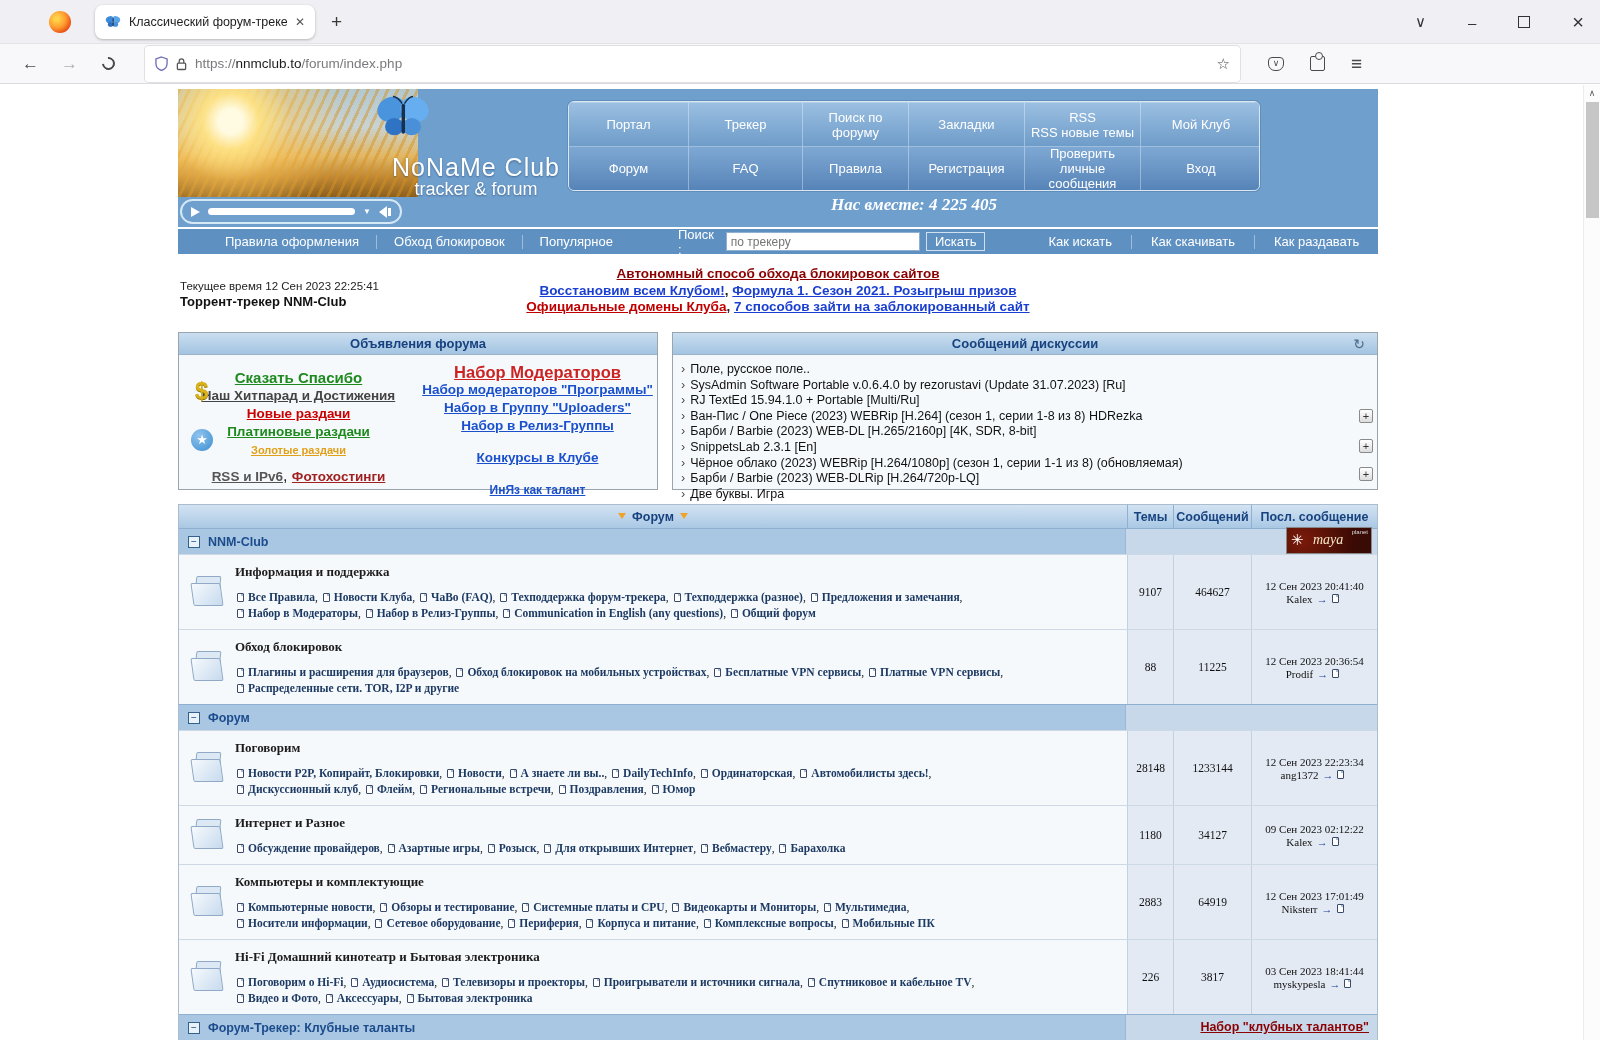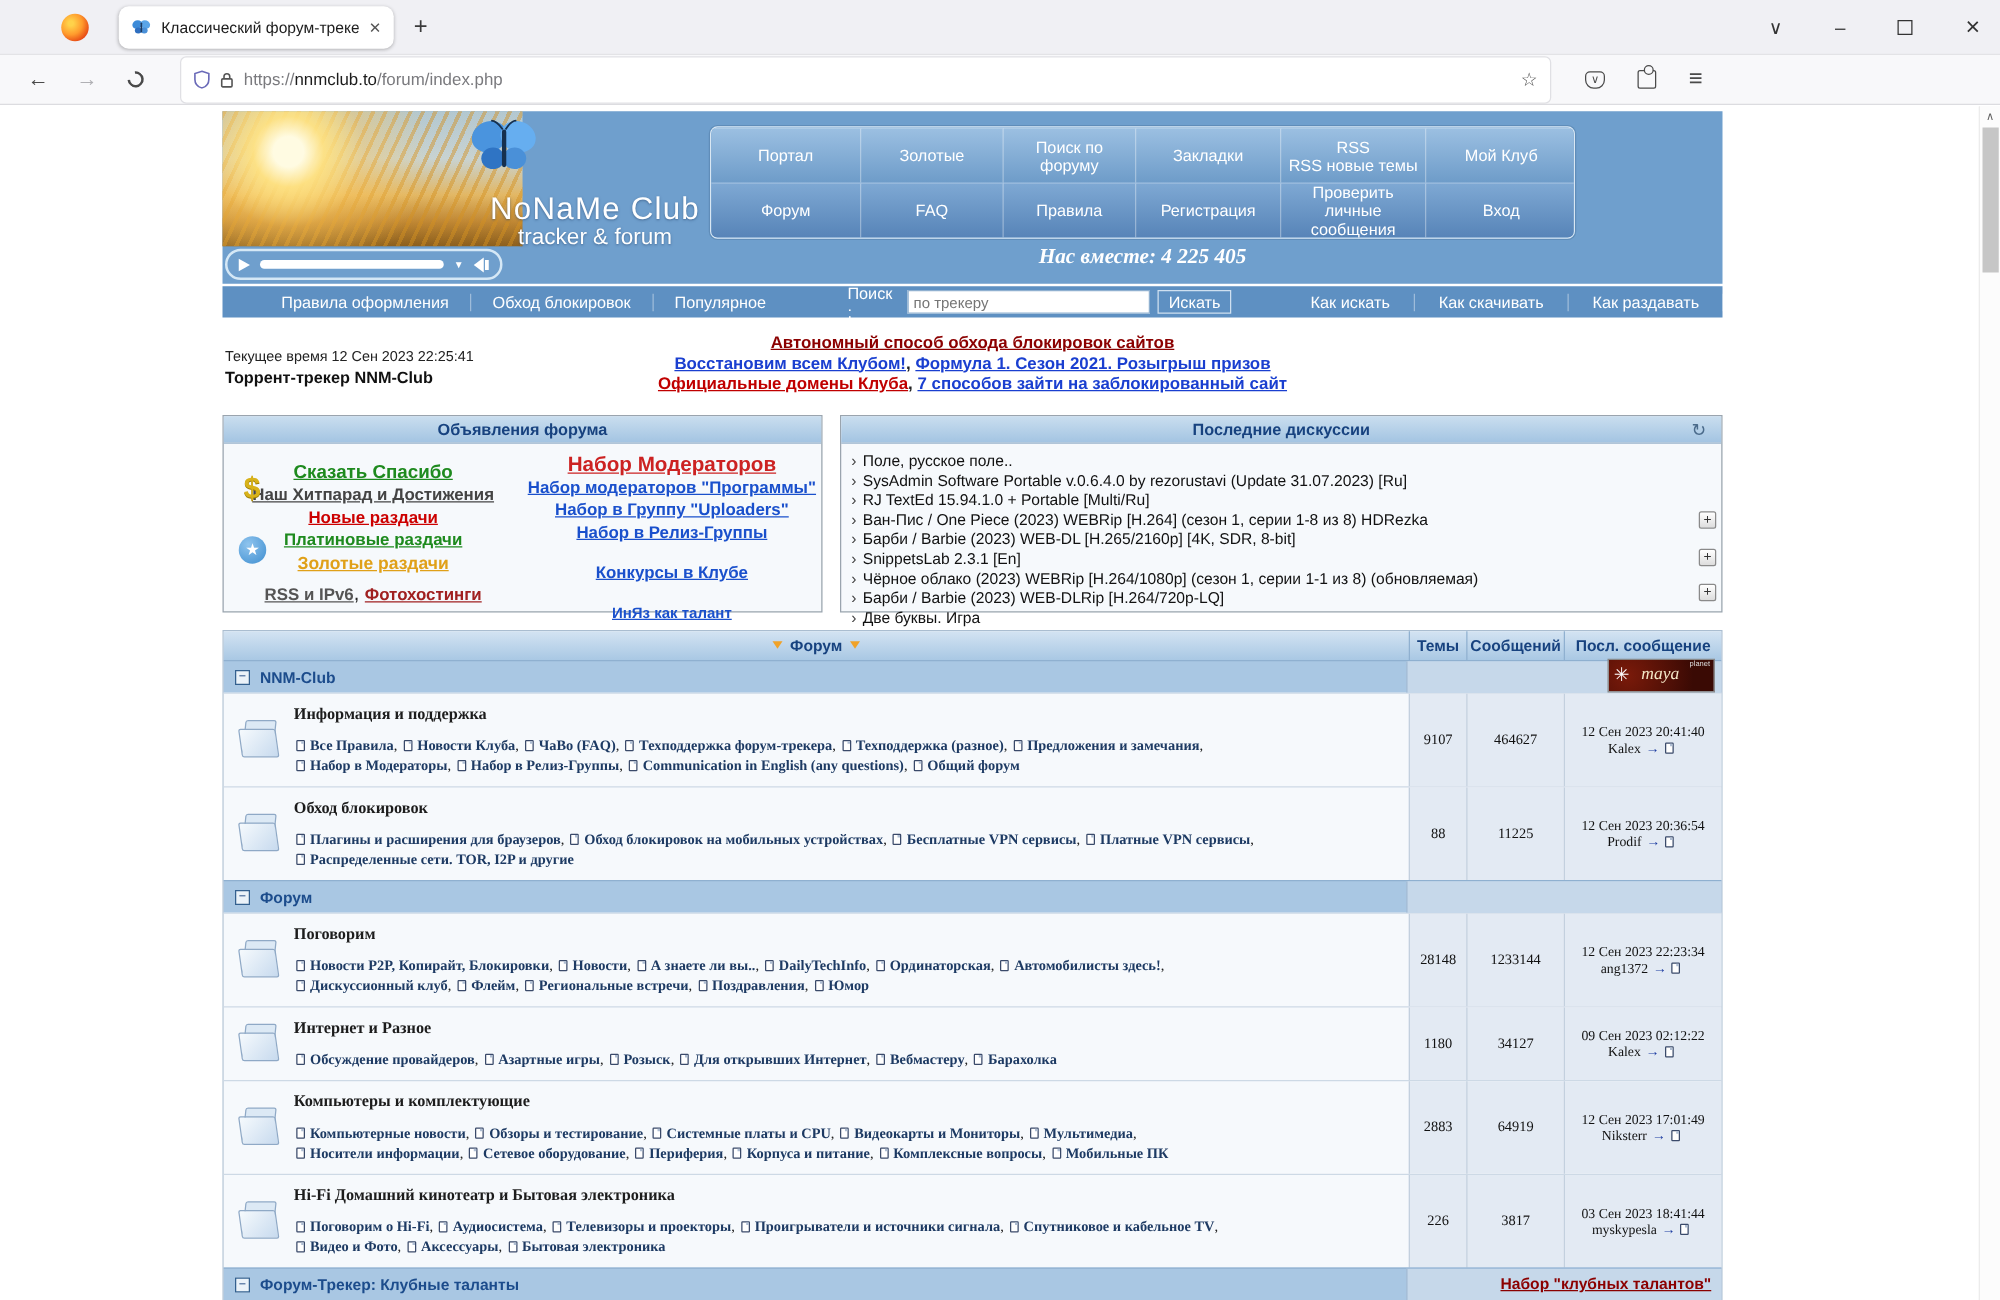--- a/index.html
+++ b/index.html
@@ -227,21 +227,21 @@
     <div class="logo-text">
       <div class="logo-title">NoNaMe Club</div>
       <div class="logo-sub">tracker &amp; forum</div>
     </div>
     <div class="main-menu">
       <div class="menu-row r1" id="menu-row1">
             <div class="menu-cell">
               <div>Портал</div>
             </div>
             <div class="menu-cell">
-              <div>Золотые</div>
+              <div>Трекер</div>
             </div>
             <div class="menu-cell">
               <div>Поиск по форуму</div>
             </div>
             <div class="menu-cell">
               <div>Закладки</div>
             </div>
             <div class="menu-cell">
               <div>RSS</div>
               <div>RSS новые темы</div>
@@ -324,38 +324,38 @@
     <div class="box box-ann">
       <div class="box-header">Объявления форума</div>
       <span class="dollar-icon">$</span>
       <span class="star-badge">★</span>
       <div class="ann-cols">
         <div class="ann-col left" id="ann-left">
               <span class="ann-item" style="color: rgb(30, 138, 30); font-size: 15px;">Сказать Спасибо</span>
               <span class="ann-item" style="color: rgb(68, 68, 68); font-size: 13.5px;">Наш Хитпарад и Достижения</span>
               <span class="ann-item" style="color: rgb(204, 0, 0); font-size: 13.5px;">Новые раздачи</span>
               <span class="ann-item" style="color: rgb(30, 138, 30); font-size: 13.5px;">Платиновые раздачи</span>
-              <span class="ann-item" style="color: rgb(224, 160, 24); font-size: 14px;">Золотые раздачи</span>
+              <span class="ann-item" style="color: rgb(224, 160, 24); font-size: 11px;">Золотые раздачи</span>
               <div style="margin-top: 8px;"><span class="ann-item" style="display: inline; color: rgb(85, 85, 85); font-size: 13.5px;">RSS и IPv6</span><span class="comma">, </span><span class="ann-item" style="display: inline; color: rgb(160, 32, 32); font-size: 13.5px;">Фотохостинги</span></div>
             </div>
         <div class="ann-col right" id="ann-right">
               <span class="ann-item" style="color: rgb(204, 34, 34); font-size: 16.5px;">Набор Модераторов</span>
               <span class="ann-item" style="color: rgb(26, 80, 204); font-size: 13.5px;">Набор модераторов "Программы"</span>
               <span class="ann-item" style="color: rgb(26, 80, 204); font-size: 13.5px;">Набор в Группу "Uploaders"</span>
               <span class="ann-item" style="color: rgb(26, 80, 204); font-size: 13.5px;">Набор в Релиз-Группы</span>
               <div style="height: 14px;"></div>
               <span class="ann-item" style="color: rgb(26, 80, 204); font-size: 13.5px;">Конкурсы в Клубе</span>
               <div style="height: 14px;"></div>
               <span class="ann-item" style="color: rgb(26, 80, 204); font-size: 12px;">ИнЯз как талант</span>
             </div>
       </div>
     </div>
     <div class="box box-disc">
       <div class="box-header">
-        <span>Последние дискуссии</span>
+        <span>Сообщений дискуссии</span>
         <span class="disc-refresh">↻</span>
       </div>
       <div class="disc-list" id="disc-list">
             <div class="disc-item"><span class="arr">›</span><span>Поле, русское поле..</span></div>
             <div class="disc-item"><span class="arr">›</span><span>SysAdmin Software Portable v.0.6.4.0 by rezorustavi (Update 31.07.2023) [Ru]</span></div>
             <div class="disc-item"><span class="arr">›</span><span>RJ TextEd 15.94.1.0 + Portable [Multi/Ru]</span></div>
             <div class="disc-item"><span class="arr">›</span><span>Ван-Пис / One Piece (2023) WEBRip [H.264] (сезон 1, серии 1-8 из 8) HDRezka</span></div>
             <div class="disc-item"><span class="arr">›</span><span>Барби / Barbie (2023) WEB-DL [H.265/2160p] [4K, SDR, 8-bit]</span></div>
             <div class="disc-item"><span class="arr">›</span><span>SnippetsLab 2.3.1 [En]</span></div>
             <div class="disc-item"><span class="arr">›</span><span>Чёрное облако (2023) WEBRip [H.264/1080p] (сезон 1, серии 1-1 из 8) (обновляемая)</span></div>

